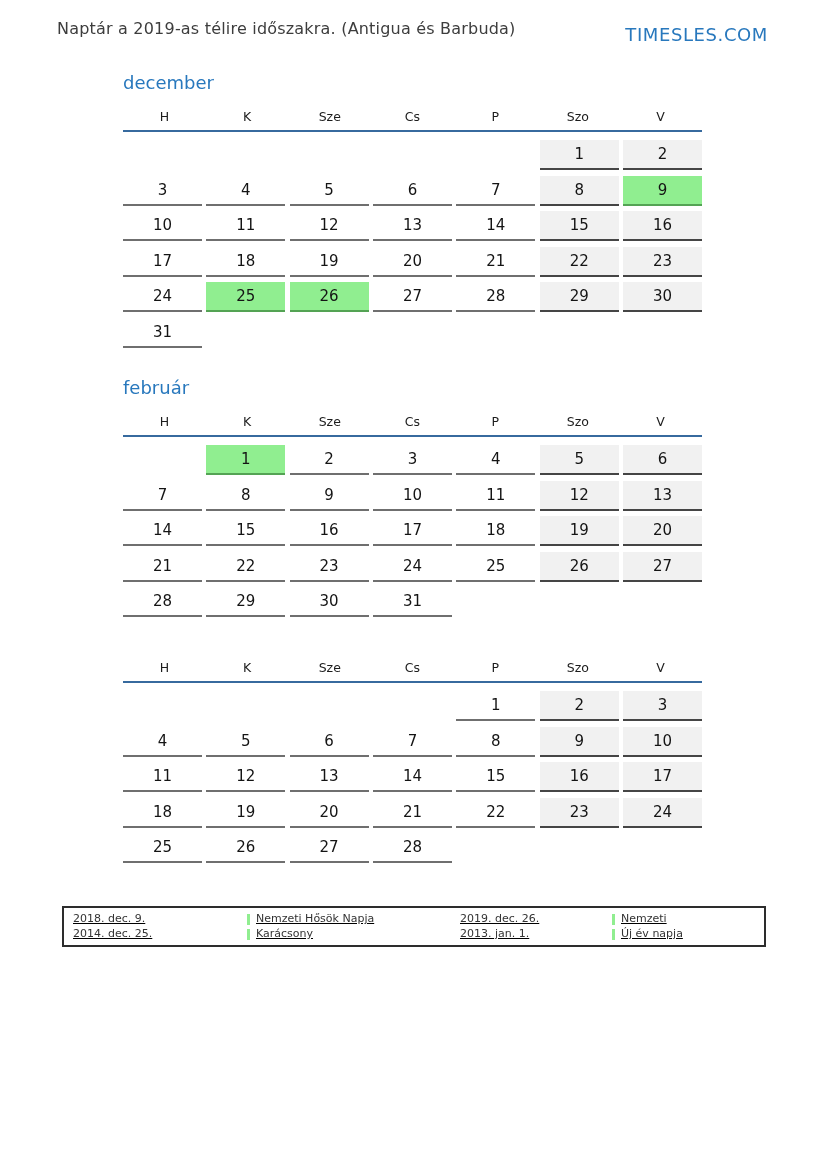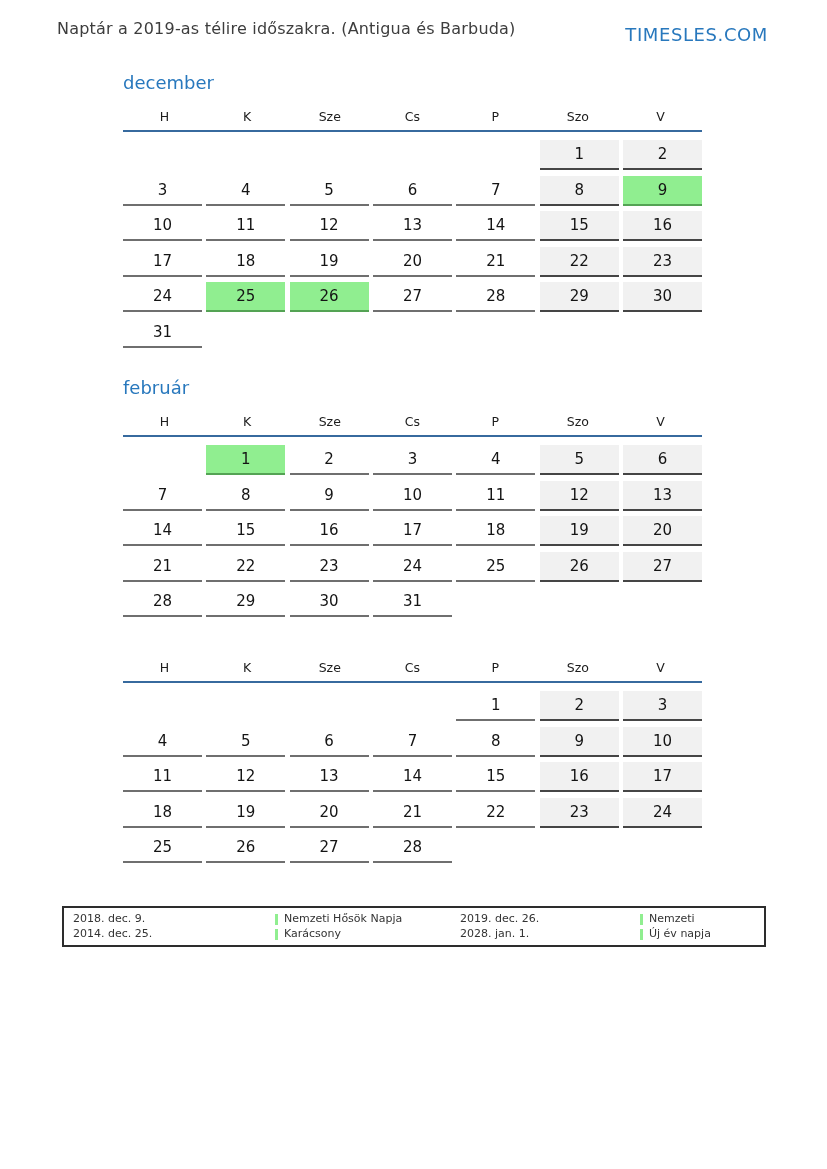--- a/index.html
+++ b/index.html
@@ -40,27 +40,27 @@
     border-bottom:2px solid transparent;
   }
   .cell.weekday { border-bottom-color:#6f6f6f; }
   .cell.weekend { background:#f1f1f1; border-bottom-color:#454545; }
   .cell.holiday { background:#90ee90; border-bottom-color:#54a354; }
   .cell.empty   { }
   .legend {
     position:absolute; left:62px; top:906px; width:704px; height:41px;
     box-sizing:border-box; border:2px solid #2d2d2d;
     display:flex; flex-direction:column; justify-content:center;
-    padding-left:9px; gap:1px;
+    padding-left:9px; gap:1px;text-decoration:underline;
   }
   .legend-row {
     display:grid; grid-template-columns:174px 213px 152px 1fr;
     align-items:center; font-size:11px; color:#333333; line-height:14px;
   }
-  .legend-name { display:flex; align-items:center;margin-left:28px; }
+  .legend-name { display:flex; align-items:center; }
   .swatch {
     display:inline-block; width:3px; height:11px; background:#90ee90;
     margin-right:6px; flex:0 0 auto;
   }
 </style>
 </head>
 <body>
 
 <div class="page-title">Naptár a 2019-as télire időszakra. (Antigua és Barbuda)</div>
 <div class="site-link">TIMESLES.COM</div>
@@ -236,19 +236,19 @@
         <i class="swatch"></i>
         <span>Nemzeti</span>
       </span>
   </div>
   <div class="legend-row">
     <span>2014. dec. 25.</span>
     <span class="legend-name">
         <i class="swatch"></i>
         <span>Karácsony</span>
       </span>
-    <span>2028. jan. 1.</span>
+    <span>2013. jan. 1.</span>
     <span class="legend-name">
         <i class="swatch"></i>
         <span>Új év napja</span>
       </span>
   </div>
 </div>
 
 </body></html>

